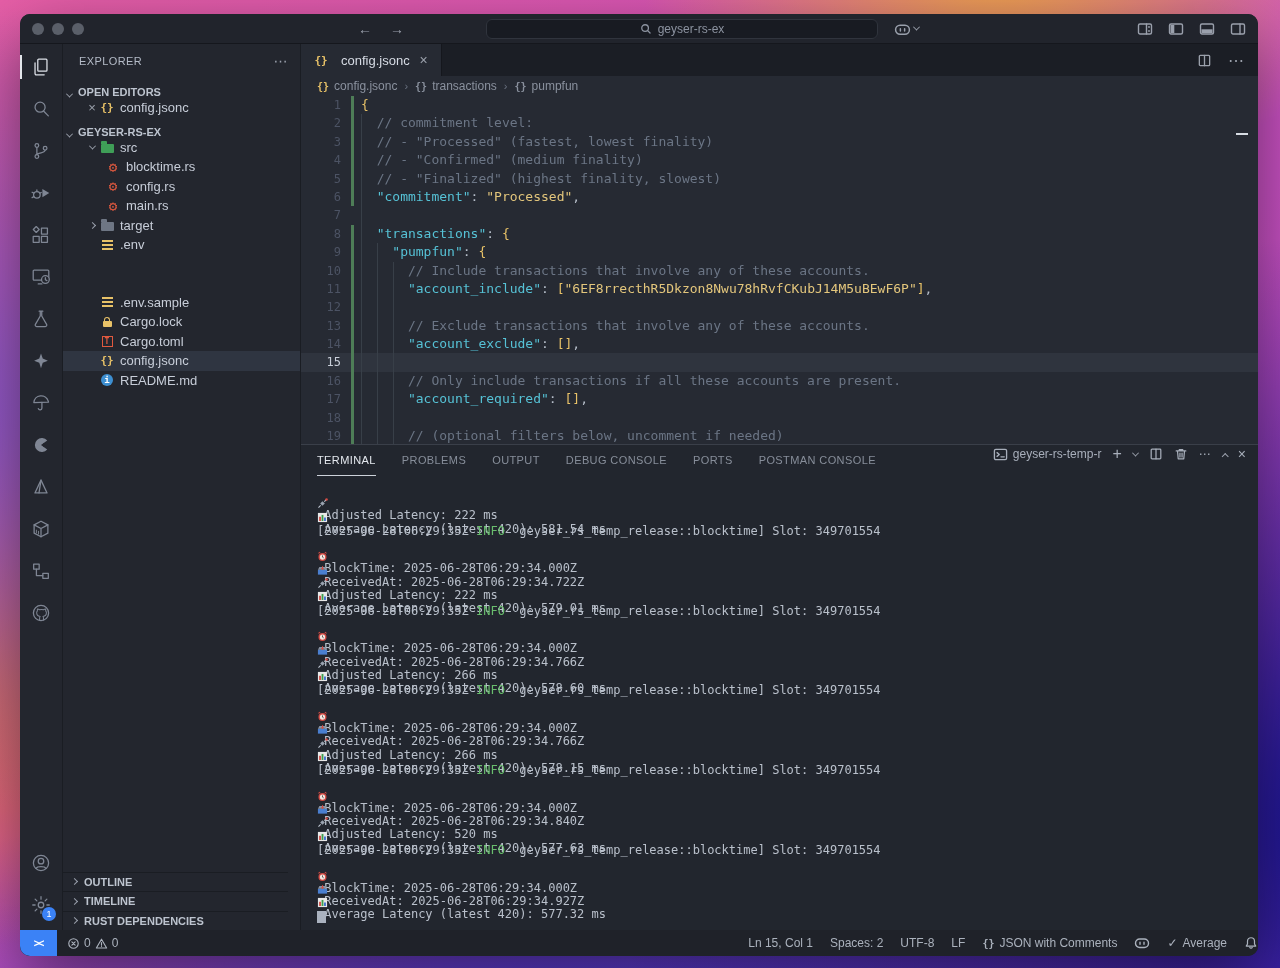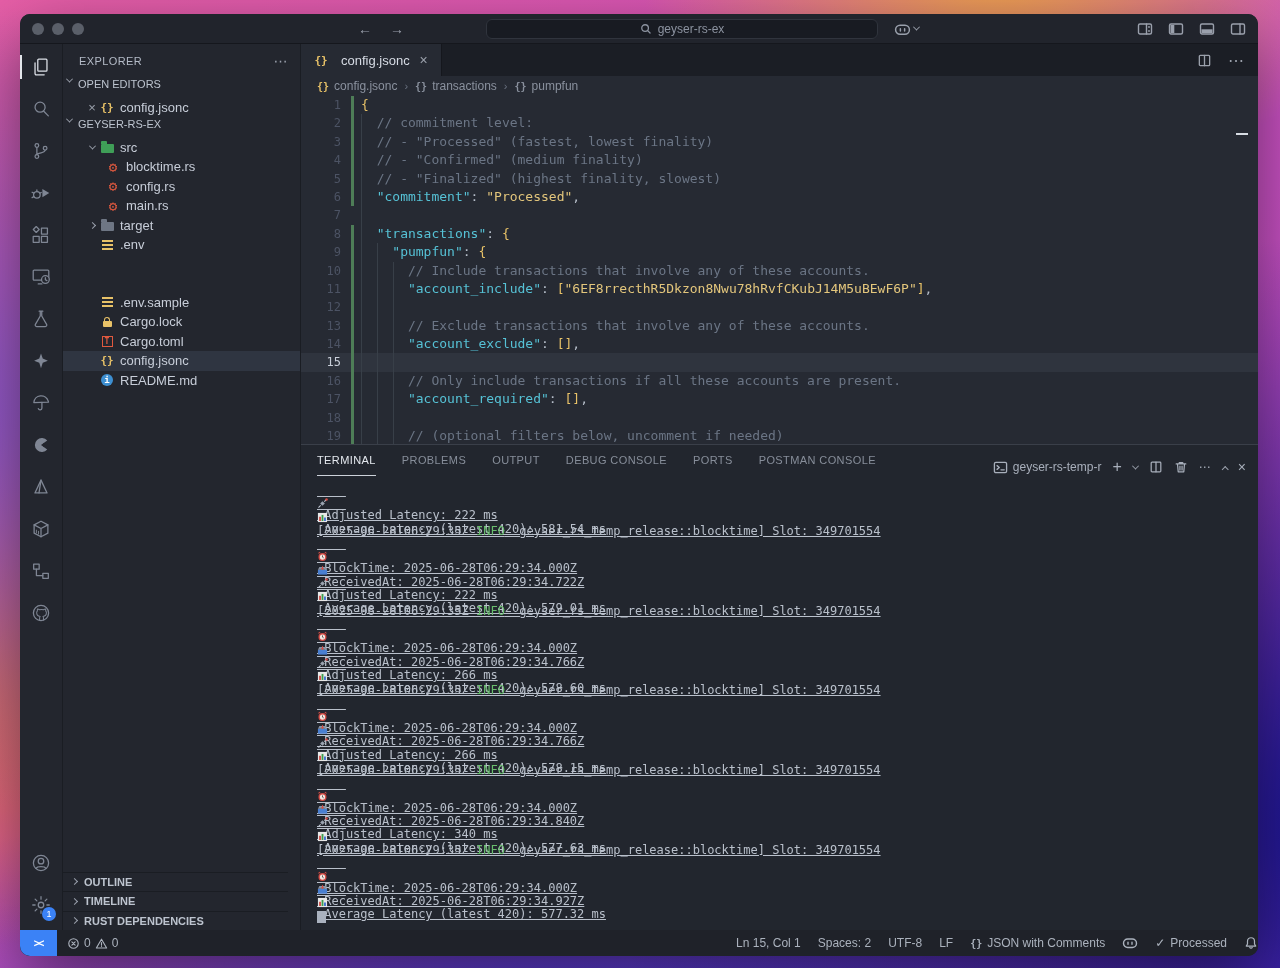--- a/index.html
+++ b/index.html
@@ -38,21 +38,21 @@
   .activitybar{ flex:0 0 42px; background:#23262e; border-right:1px solid #1a1d23; display:flex; flex-direction:column; align-items:center; padding:2px 0 4px; }
   .ab-item{ width:42px; height:42px; display:flex; align-items:center; justify-content:center; color:#7f8694; position:relative; cursor:pointer; }
   .ab-item.active{ color:#dde1e8; }
   .ab-item.active::before{ content:''; position:absolute; left:0; top:9px; bottom:9px; width:2px; background:#e3e6eb; }
   .ab-spacer{ margin-top:auto; }
   .badge{ position:absolute; right:6px; bottom:5px; min-width:14px; height:14px; border-radius:8px; background:var(--accent,#3b82f6); color:#fff; font-size:9px; display:flex; align-items:center; justify-content:center; }
   
   .sidebar{ flex:0 0 238px; background:#23262e; border-right:1px solid #1a1d23; position:relative; color:#c7cdd8; font-size:13px; }
   .sb-header{ height:34px; display:flex; align-items:center; padding:0 12px 0 16px; font-size:11px; letter-spacing:.4px; color:#b4bbc7;text-align:right; }
   .sb-header .more{ margin-left:auto; color:#9aa0ac; font-size:14px; }
-  .sb-sec{ height:20px; display:flex; align-items:flex-start; font-weight:normal; font-size:11px; color:#bdc4cf; padding-left:4px; gap:6px; cursor:pointer; }
+  .sb-sec{ height:20px; display:flex; align-items:flex-end; font-weight:bold; font-size:11px; color:#bdc4cf; padding-left:4px; gap:6px; cursor:pointer; }
   .row{ height:19.5px; display:flex; align-items:center; cursor:pointer; white-space:nowrap; }
   .row.sel{ background:#2f3541; }
   .chev{ width:5px; height:5px; border-right:1.3px solid #9aa0ac; border-bottom:1.3px solid #9aa0ac; display:inline-block; flex:0 0 auto; }
   .chev.down{ transform:rotate(45deg) translate(-1px,-1px); }
   .chev.right{ transform:rotate(-45deg); }
   .chevslot{ width:14px; display:flex; justify-content:center; flex:0 0 14px; }
   .fi{ width:16px; flex:0 0 16px; display:flex; justify-content:center; align-items:center; margin-right:5px; font-family:"DejaVu Sans Mono",monospace; }
   .fi-braces{ color:var(--gold,#e8c268); font-weight:bold; font-size:11px; }
   .fi-rust{ color:var(--rust,#e0593f); font-size:14px; line-height:1; }
   .folder{ width:13px; height:9px; border-radius:1px; position:relative; margin-top:2px; }
@@ -87,27 +87,27 @@
   .git-add{ background:var(--added,#4e7d57); }
   pre.ct{ flex:1; white-space:pre; font-family:inherit; background-repeat:no-repeat; }
   .tok-c{ color:var(--comment,#6b7585); }
   .tok-k{ color:var(--cyan,#56c2d6); }
   .tok-s{ color:var(--str,#e3c67c); }
   .tok-b{ color:var(--gold,#e8c268); }
   .tok-p{ color:#b6bec9; }
   .ovr-dash{ position:absolute; right:10px; top:37px; width:12px; height:2px; background:#d7dce3; }
   
   .panel{ flex:0 0 486px; border-top:1px solid #3a3f49; background:#22262e; display:flex; flex-direction:column; }
-  .panel-header{ flex:0 0 31px; display:flex; align-items:flex-end; padding:0 12px 0 16px; }
+  .panel-header{ flex:0 0 31px; display:flex; align-items:flex-start; padding:0 12px 0 16px; }
   .ptab{ font-size:11px; letter-spacing:.4px; color:#878e9a; margin-right:26px; height:31px; display:flex; align-items:center; border-bottom:1px solid transparent; cursor:pointer; }
   .ptab.active{ color:#e4e8ee; border-bottom-color:#cdd2da; }
   .panel-right{ margin-left:auto; display:flex; align-items:center; gap:11px; color:#a8afbb; font-size:12px; }
   .panel-right .tname{ display:flex; align-items:center; gap:5px; }
   .terminal{ flex:1; padding:9px 0 0 16px; font-family:"DejaVu Sans Mono",monospace; font-size:12px; line-height:13.3px; color:#b9c0cb; overflow:hidden; position:relative; }
-  .trow{ height:13.3px; white-space:pre;text-decoration:underline; }
+  .trow{ height:13.3px; white-space:pre; }
   .trow svg{ vertical-align:-1px; }
   .tok-info{ color:var(--info,#69bd6d); }
   .t-cursor{ width:9px; height:12px; background:#aab2bf; display:inline-block; }
   
   .statusbar{ flex:0 0 26px; background:#1f2229; display:flex; align-items:center; font-size:12px; color:#abb2bd; }
   .remote{ width:37px; height:26px; background:var(--accent,#3b82f6); color:#fff; display:flex; align-items:center; justify-content:center; font-weight:bold; font-size:10px; letter-spacing:-1px; cursor:pointer; }
   .sb-problems{ margin-left:10px; display:flex; align-items:center; gap:4px; cursor:pointer; }
   .sb-right{ margin-left:auto; display:flex; align-items:center; gap:17px; }
   .sb-item{ display:flex; align-items:center; gap:5px; cursor:pointer; white-space:nowrap; }
   svg{ display:block; }
@@ -695,21 +695,21 @@
                 </svg></span><span> BlockTime: 2025-06-28T06:29:34.000Z</span></div>
             <div class="trow"><span>    </span><span><svg width="11" height="11" viewBox="0 0 12 12">
                   <path d="M1 5.2h10v5.3H1z" fill="#4a7fd0"></path>
                   <path d="M1 5.2l1.6-3h6.8l1.6 3" fill="#8a93a3"></path>
                   <path d="M6 1.2v3.6M4.4 3.4L6 5l1.6-1.6" stroke="#d24a43" stroke-width="1" fill="none"></path>
                 </svg></span><span> ReceivedAt: 2025-06-28T06:29:34.840Z</span></div>
             <div class="trow"><span>    </span><span><svg width="11" height="11" viewBox="0 0 12 12">
                   <rect x="4.2" y="4.2" width="3.6" height="3.6" fill="#9aa3b0" transform="rotate(45 6 6)"></rect>
                   <path d="M1.6 10.4L4 8M8 4l2.2-2.2" stroke="#c0c7d2" stroke-width="1.2"></path>
                   <circle cx="10.4" cy="1.6" r="1.4" fill="#d24a43"></circle>
-                </svg></span><span> Adjusted Latency: 340 ms</span></div>
+                </svg></span><span> Adjusted Latency: 520 ms</span></div>
             <div class="trow"><span>    </span><span><svg width="11" height="11" viewBox="0 0 12 12">
                   <rect x="1" y="1" width="10" height="10" fill="#e8e8e8"></rect>
                   <rect x="2.3" y="5.2" width="2" height="4.6" fill="#d24a43"></rect>
                   <rect x="5" y="3.2" width="2" height="6.6" fill="#3f9e4d"></rect>
                   <rect x="7.7" y="6" width="2" height="3.8" fill="#3f6fd0"></rect>
                 </svg></span><span> Average Latency (latest 420): 577.63 ms</span></div>
             <div class="trow"></div>
             <div class="trow"><span>[2025-06-28T06:29:35Z </span><span class="tok-info">INFO</span><span>  geyser_rs_temp_release::blocktime] Slot: 349701554</span></div>
             <div class="trow"><span>    </span><span><svg width="11" height="11" viewBox="0 0 12 12">
                   <circle cx="6" cy="6.6" r="4.4" fill="#d24a43"></circle>
@@ -773,21 +773,21 @@
         <span class="sb-item">
           <span>
             <svg width="16" height="16" viewBox="0 0 16 16" fill="none" stroke="currentColor" stroke-width="1.4" stroke-linecap="round" stroke-linejoin="round">
               <rect x="1.5" y="4" width="13" height="8.5" rx="4.2"></rect>
               <path d="M6 7.3v2M10 7.3v2"></path>
             </svg>
           </span>
         </span>
         <span class="sb-item">
           <span><span style="font-size:12px">✓</span></span>
-          <span>Processed</span>
+          <span>Average</span>
         </span>
         <span class="sb-item">
           <span>
             <svg width="14" height="14" viewBox="0 0 16 16" fill="none" stroke="currentColor" stroke-width="1.4" stroke-linecap="round" stroke-linejoin="round">
               <path d="M8 2a4 4 0 0 1 4 4v3.2l1.4 2.3H2.6L4 9.2V6a4 4 0 0 1 4-4z"></path>
               <path d="M6.6 13a1.5 1.5 0 0 0 2.8 0"></path>
             </svg>
           </span>
         </span>
       </div>

